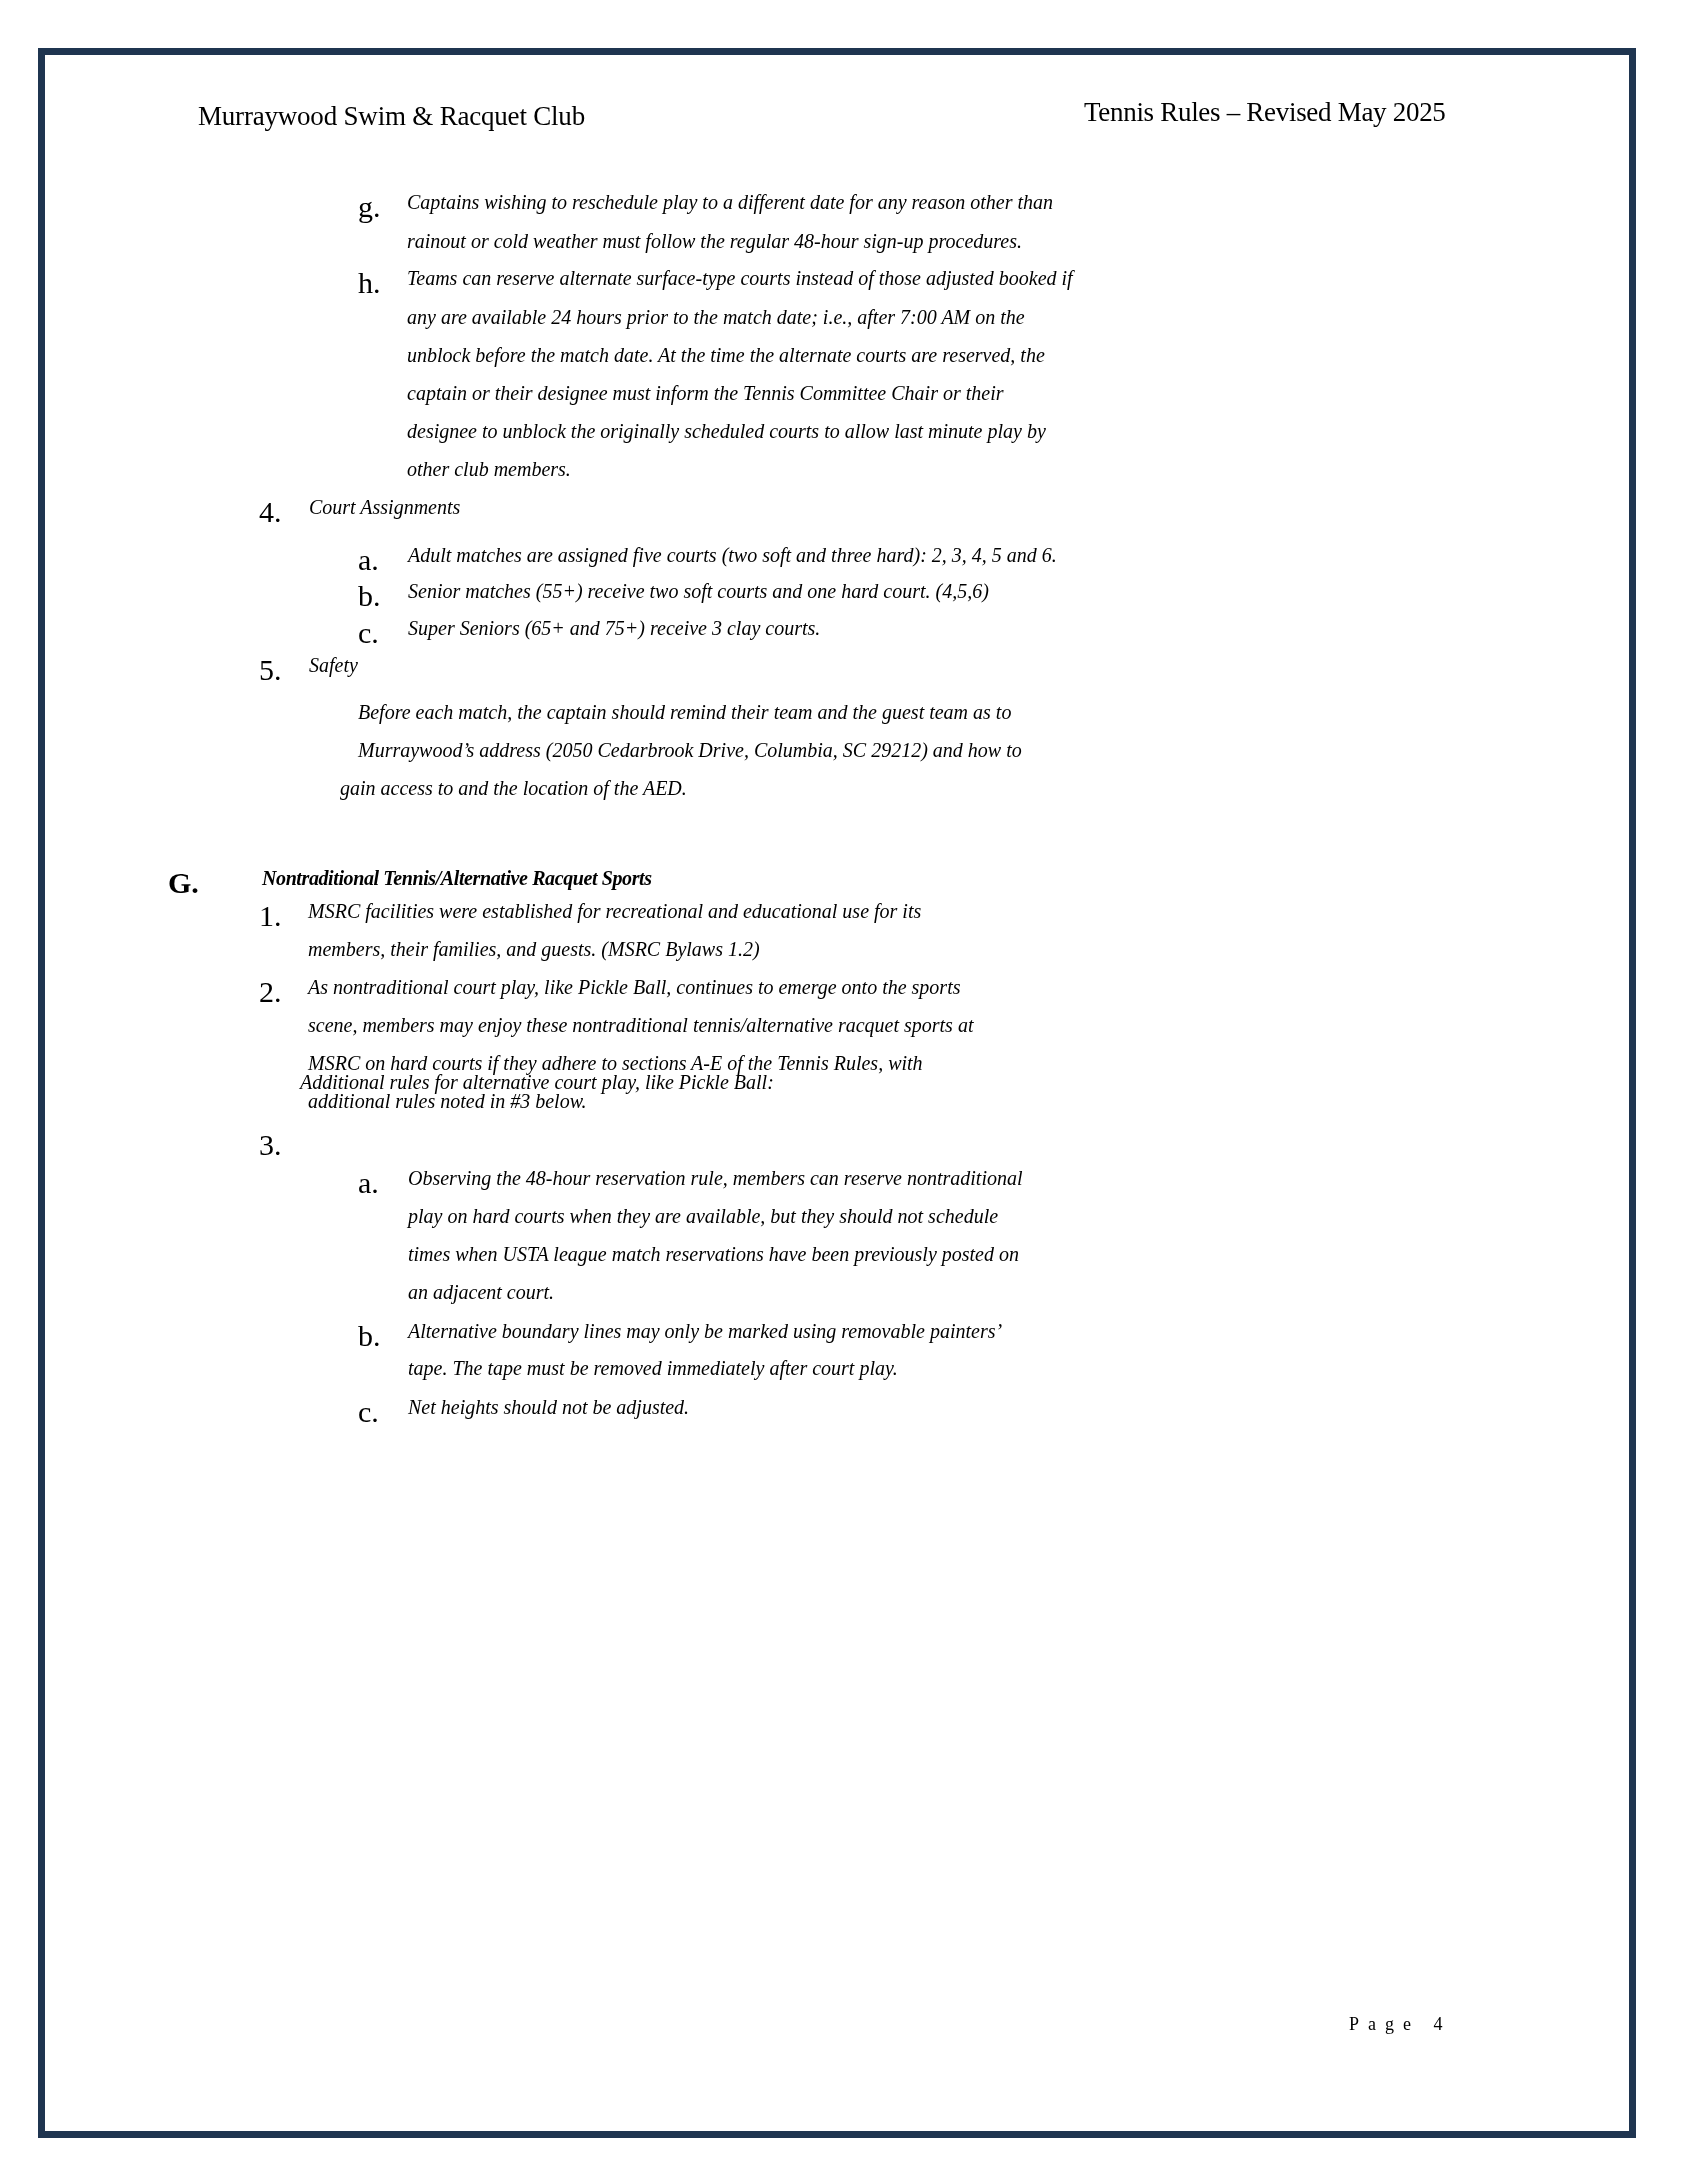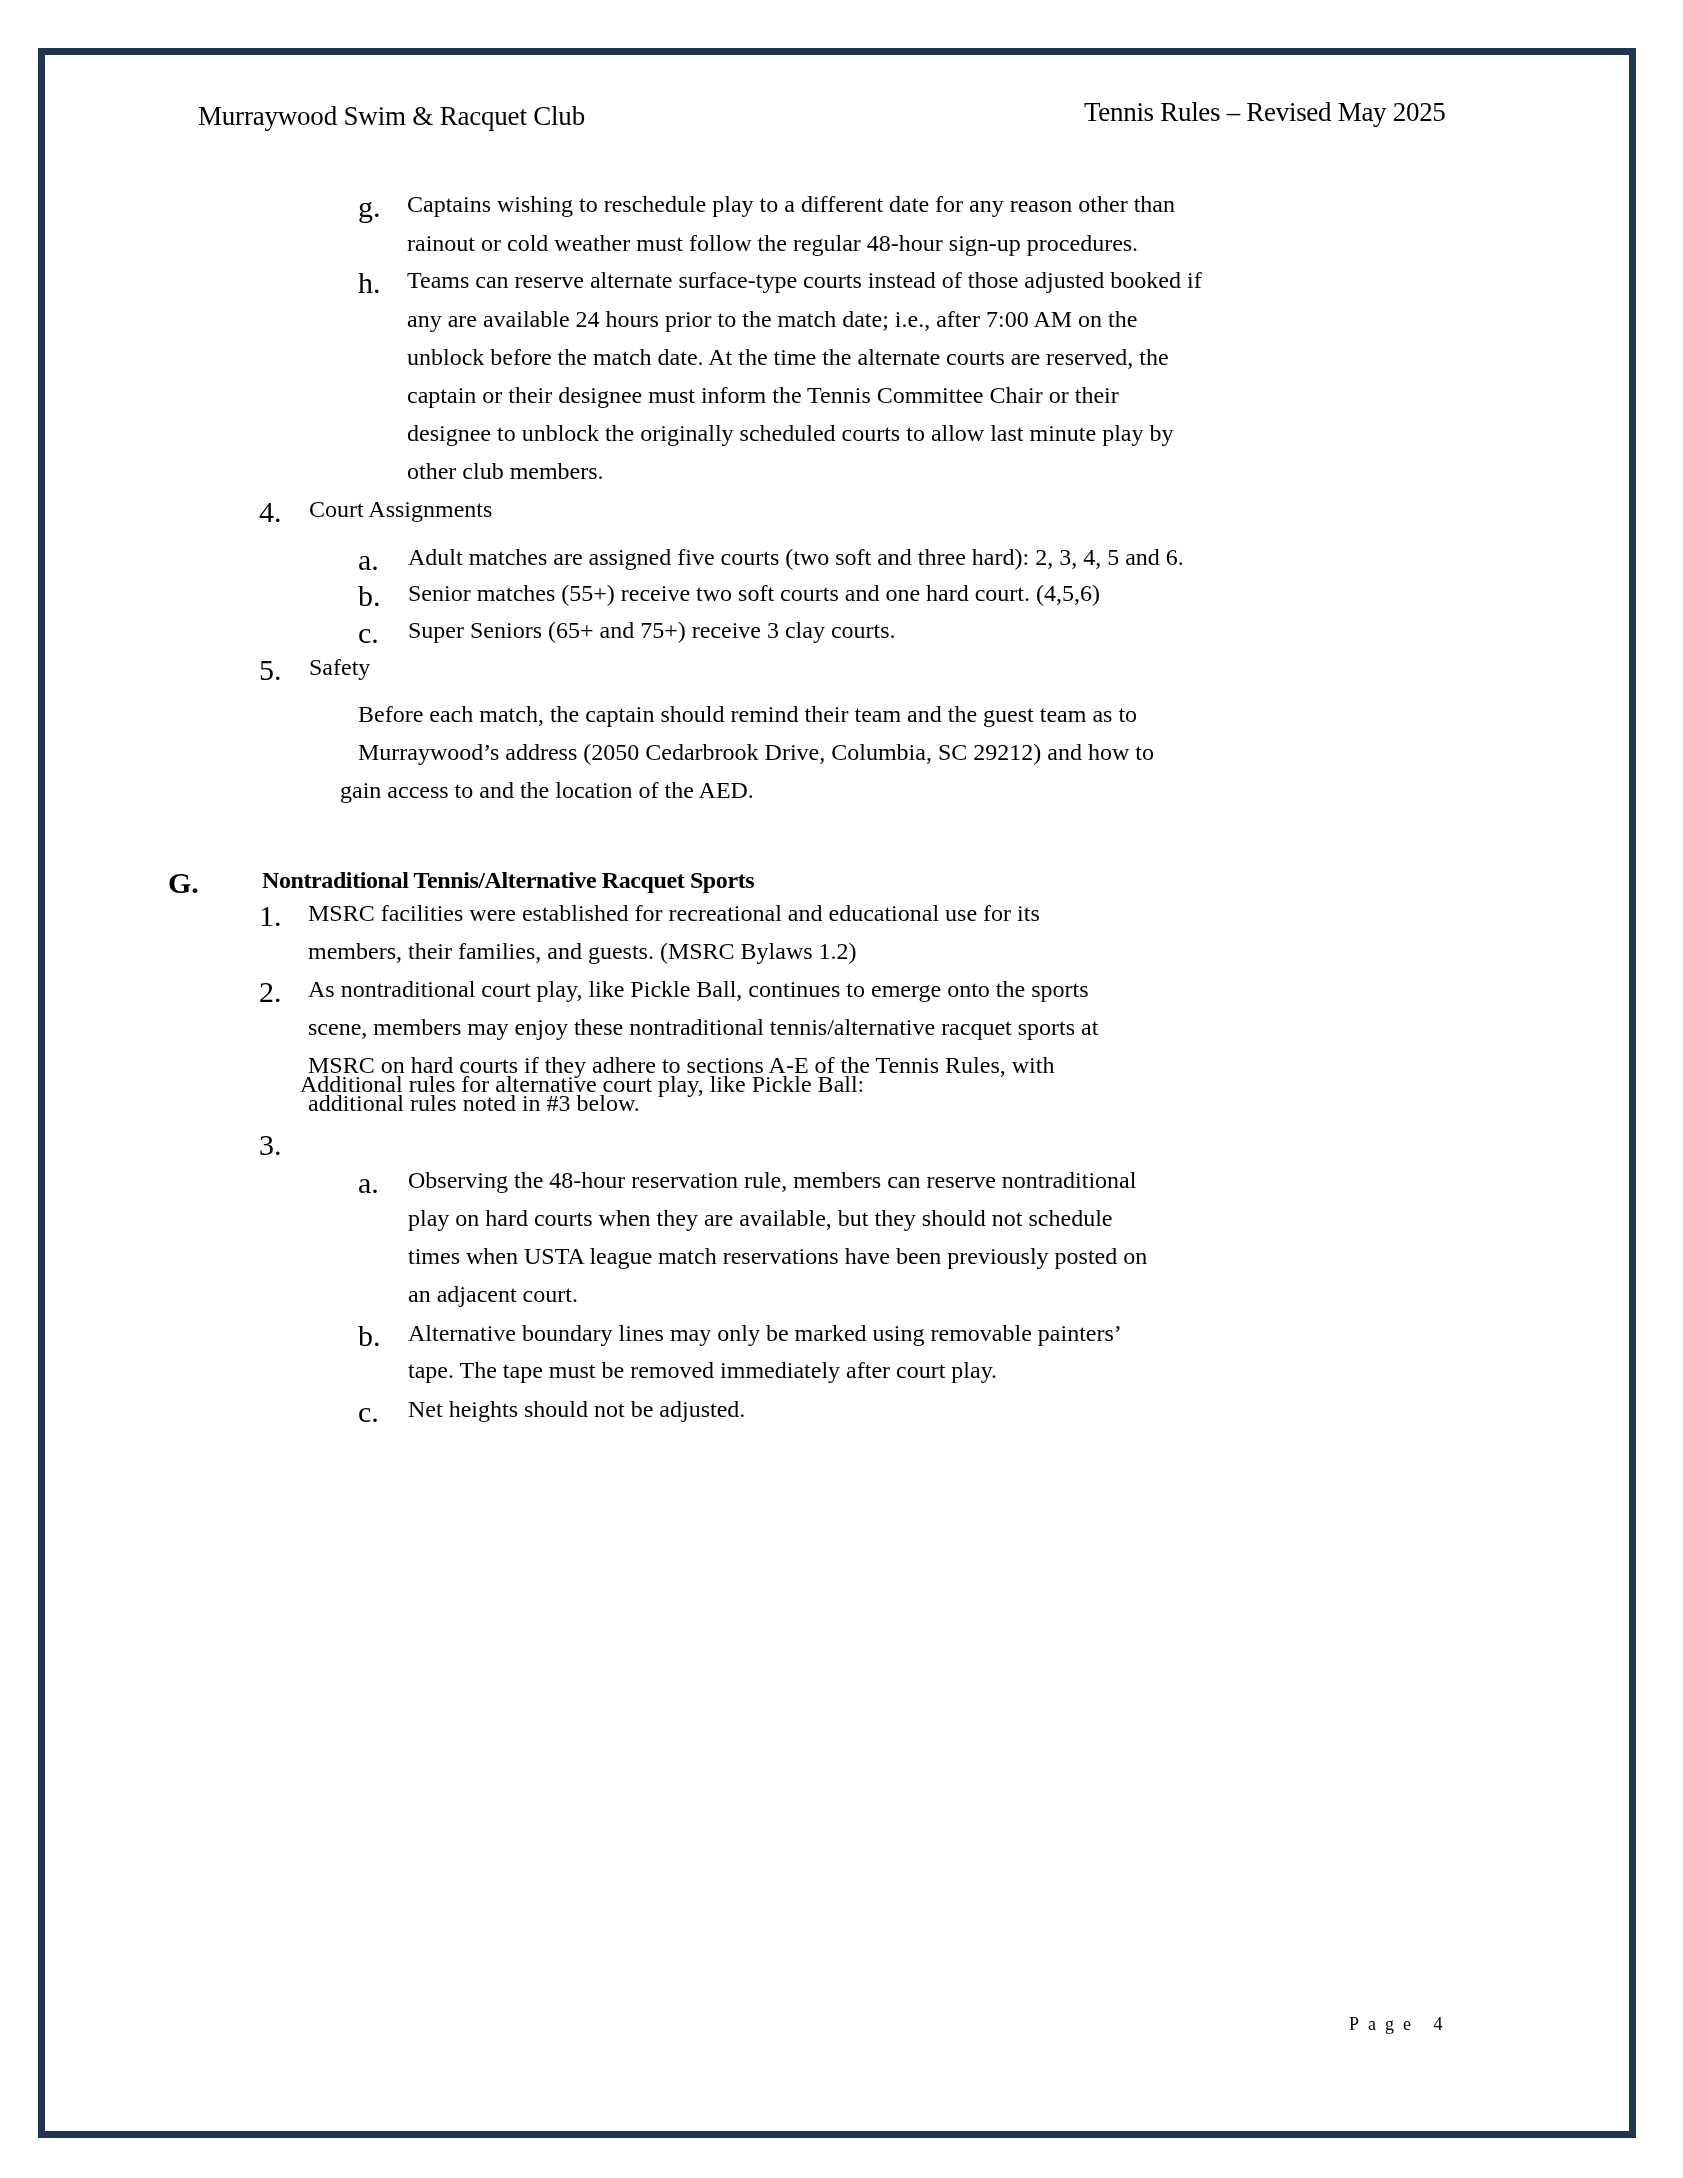--- a/index.html
+++ b/index.html
@@ -3,21 +3,21 @@
 <meta charset="utf-8">
 <style>
   html, body { margin: 0; padding: 0; background: #ffffff; }
   body { width: 1683px; height: 2178px; position: relative; overflow: hidden;
          font-family: "Liberation Serif", "DejaVu Serif", serif; color: #000; }
   .frame { position: absolute; left: 38px; top: 48px; width: 1584px; height: 2076px;
            border: 7px solid #1f3550; box-sizing: content-box; }
   .hdr { position: absolute; font-size: 27px; line-height: 1; white-space: nowrap; }
   .hdr-left { left: 198px; top: 103px; letter-spacing: -0.2px; }
   .hdr-right { left: 1084px; top: 99px; letter-spacing: -0.3px; }
-  .ln { position: absolute; font-size: 24px; line-height: 1; white-space: nowrap; }
+  .ln { position: absolute; font-size: 20px; line-height: 1; white-space: nowrap; font-style: italic; }
   .lbl { position: absolute; font-size: 30px; line-height: 1; white-space: nowrap; }
   .bold { font-weight: bold; }
   .pagenum { position: absolute; left: 1349px; top: 2014px; font-size: 18px; letter-spacing: 9px; white-space: nowrap; }
 </style>
 </head>
 <body>
 
 <div class="frame"></div>
 
 <div class="hdr hdr-left">Murraywood Swim &amp; Racquet Club</div>

